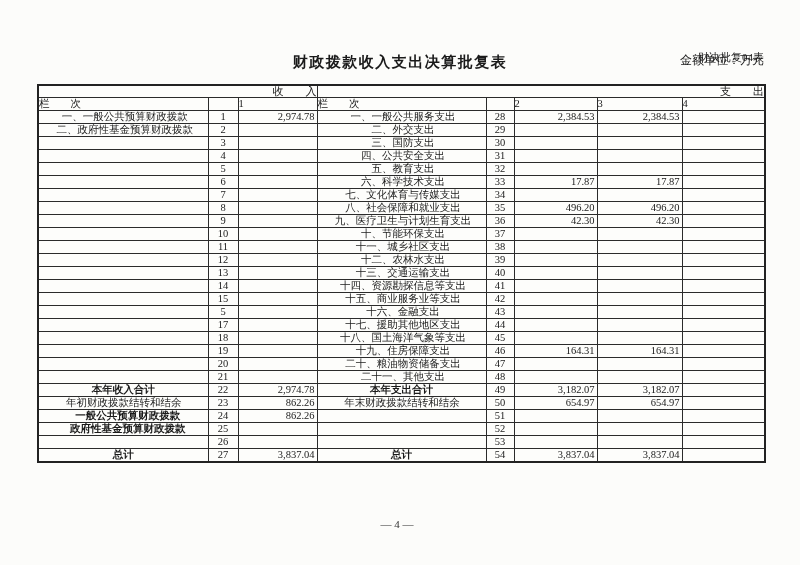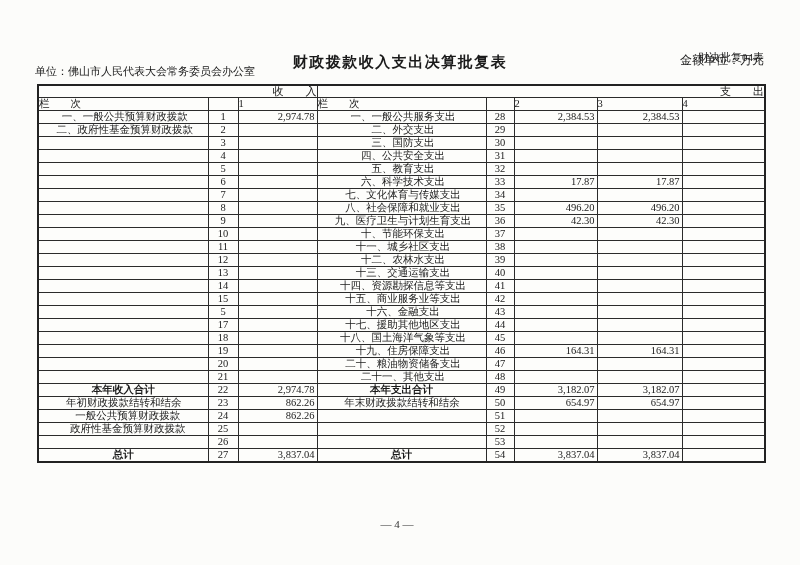--- a/index.html
+++ b/index.html
@@ -51,34 +51,33 @@
   }
   .grid thead tr.sec th   { height: 11px; line-height: 11px; font-size: 11px; text-align: right; }
   .grid thead tr.cols th  { height: 37px; font-size: 11px; text-align: center; white-space: pre-line; line-height: 16px; vertical-align: middle; }
   .grid thead tr.lanes td { height: 12px; line-height: 12px; }
   .grid tbody td { height: 12px; line-height: 12px; }
   .grid td.item { text-align: center; padding-left: 3px; }
   .grid td.line { text-align: center; }
   .grid td.num  { text-align: right; padding-right: 2px; }
   .grid td.total  { text-align: center; font-weight: bold; padding-left: 0; }
   .grid td.flush  { padding-left: 1px; }
-  .grid td.indent { padding-left: 9px; }
+  .grid td.indent { padding-left: 9px; font-weight: bold; }
   .page-number {
     position: absolute; top: 518px; left: 0; width: 794px;
     text-align: center; font-size: 11px; color: #333;
   }
 </style>
 </head>
 <body>
 
 <div class="sheet">
 
   <div class="title">财政拨款收入支出决算批复表</div>
   <div class="form-code">财决批复04表</div>
-  <div class="unit-line">单位：佛山市人民代表大会常务委员会办公室</div>
   <div class="amount-unit">金额单位：万元</div>
 
   <table class="grid">
     <colgroup>
       <col style="width:170px">
         <col style="width:30px">
         <col style="width:79px">
       <col style="width:169px">
         <col style="width:28px">
         <col style="width:83px">

